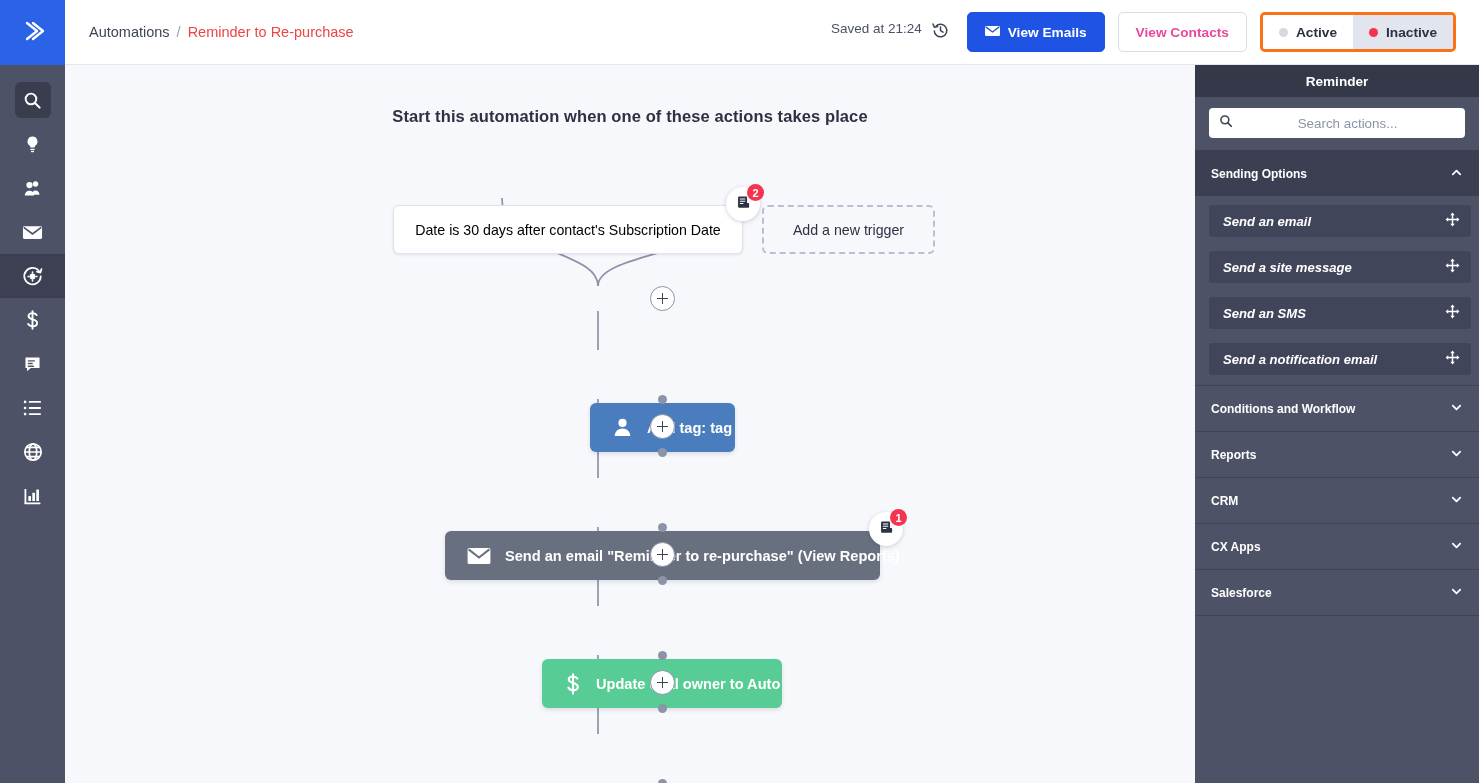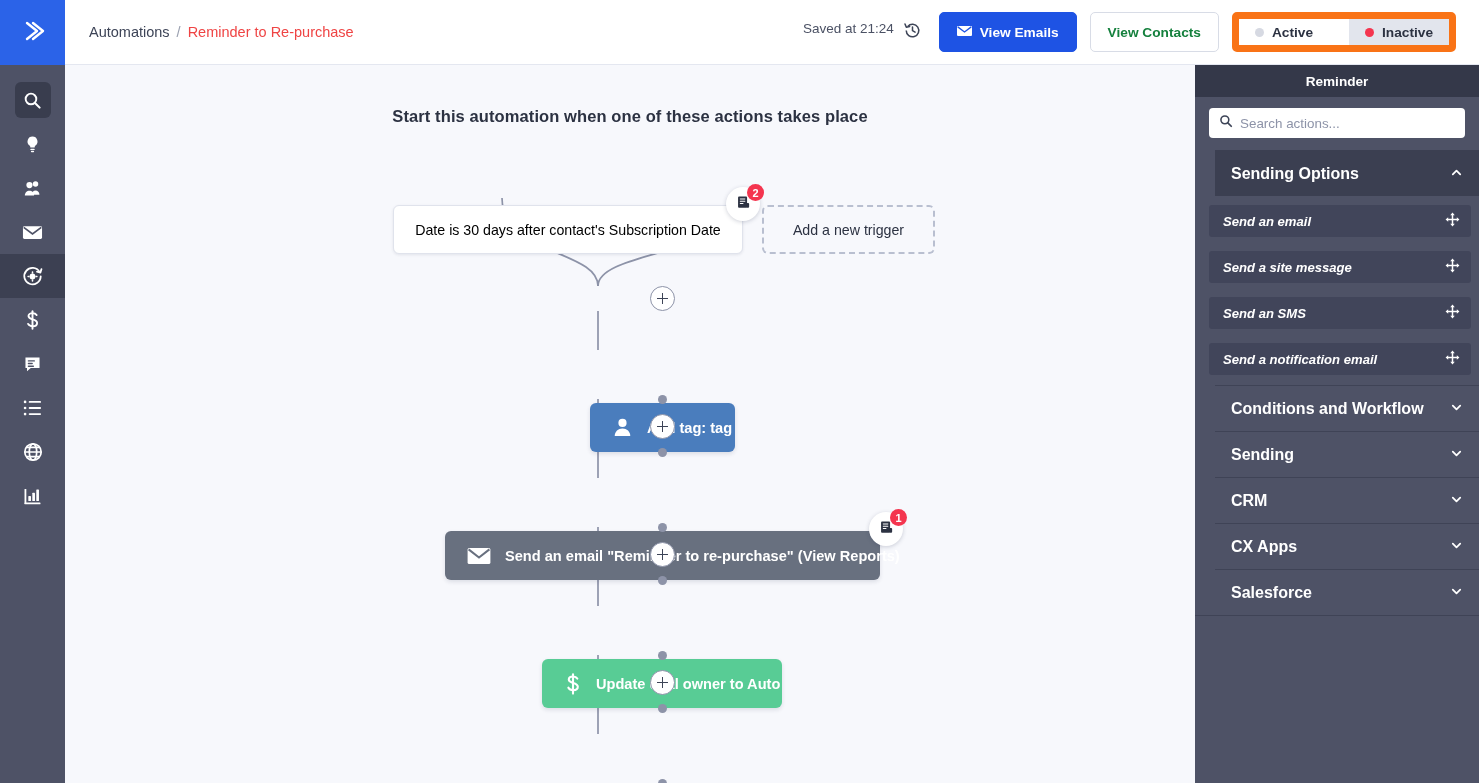--- a/index.html
+++ b/index.html
@@ -52,25 +52,24 @@
   .breadcrumb .crumb-cur { color: #ef4444; }
   .header-right { margin-left: auto; display: flex; align-items: center; gap: 13px; }
   .saved-wrap { display: flex; align-items: flex-start; gap: 9px; margin-right: 4px; }
   .saved-text { font-size: 13.5px; color: #4b5164; }
   .btn {
     height: 40px; border-radius: 5px; font-size: 13.7px; font-weight: bold;
     display: flex; align-items: center; justify-content: center; gap: 8px;
     padding: 0 17px; cursor: pointer; white-space: nowrap;
   }
   .btn-primary { background: #1e53e4; color: #fff; border: 1px solid #1e53e4; }
-  .btn-ghost { background: #fff; color: #15803d; border: 1px solid #d8dce6; }
+  .btn-ghost { background: #fff; color: #ec4899; border: 1px solid #d8dce6; }
   .seg {
-    height: 40px; display: flex; border: 7px solid #f97316; border-radius: 5px; overflow: hidden;
+    height: 40px; display: flex; border: 3px solid #f97316; border-radius: 5px; overflow: hidden;
     background: #fff;
-    gap: 20px;
   }
   .seg-btn {
     display: flex; align-items: center; gap: 8px;
     padding: 0 16px; font-size: 13.7px; font-weight: bold; color: #2c3242;
     cursor: pointer; background: #fff;
   }
   .seg-btn.on { background: #e2e5ed; text-align: center; }
   .dot { width: 9px; height: 9px; border-radius: 50%; display: inline-block; }
 
   
@@ -145,27 +144,27 @@
     font-size: 13.6px; font-weight: bold;
     display: flex; align-items: center; justify-content: center;
   }
   .panel-search { padding: 11px 14px 12px 14px; background: #4e5266; }
   .search-box {
     height: 30px; background: #fff; border-radius: 4px;
     display: flex; align-items: center; gap: 7px; padding: 0 10px;
   }
   .search-box input {
     border: 0; outline: none; flex: 1 1 auto; font-size: 13.4px;
-    color: #737373; font-family: "Liberation Sans", sans-serif; background: transparent;
+    color: #737373; font-family: "Liberation Sans", sans-serif; background: transparent; text-align: center;
   }
   .search-box input::placeholder { color: #8d93a8; }
   .acc-head {
     height: 46px; display: flex; align-items: center; justify-content: space-between;
-    padding: 0 16px; color: #fff; font-size: 16px; font-weight: bold;
-    cursor: pointer; border-top: 1px solid #3f4356; margin-left: 20px;
+    padding: 0 16px; color: #fff; font-size: 12px; font-weight: bold;
+    cursor: pointer; border-top: 1px solid #3f4356;
   }
   .acc-head.open { background: #3b3f51; border-top-color: #3b3f51; }
   .acc-body { padding: 9px 8px 10px 14px; font-style: italic; }
   .action-item {
     height: 32px; background: #41455a; border-radius: 3px;
     display: flex; align-items: center; justify-content: space-between;
     padding: 0 11px 0 14px; margin-bottom: 14px;
     color: #fff; font-size: 13.1px; font-weight: bold; cursor: grab;
   }
   .action-item:last-child { margin-bottom: 0; }
@@ -543,21 +542,21 @@
 
         <div class="acc-head">
           <span>Conditions and Workflow</span>
           <span>
             <svg width="13" height="13" viewBox="0 0 14 14" fill="none" stroke="#fff" stroke-width="1.9" stroke-linecap="round" stroke-linejoin="round">
                 <path d="M3 5 L7 9 L11 5"></path>
               </svg>
           </span>
         </div>
         <div class="acc-head">
-          <span>Sending</span>
+          <span>Reports</span>
           <span>
             <svg width="13" height="13" viewBox="0 0 14 14" fill="none" stroke="#fff" stroke-width="1.9" stroke-linecap="round" stroke-linejoin="round">
                 <path d="M3 5 L7 9 L11 5"></path>
               </svg>
           </span>
         </div>
         <div class="acc-head">
           <span>CRM</span>
           <span>
             <svg width="13" height="13" viewBox="0 0 14 14" fill="none" stroke="#fff" stroke-width="1.9" stroke-linecap="round" stroke-linejoin="round">

